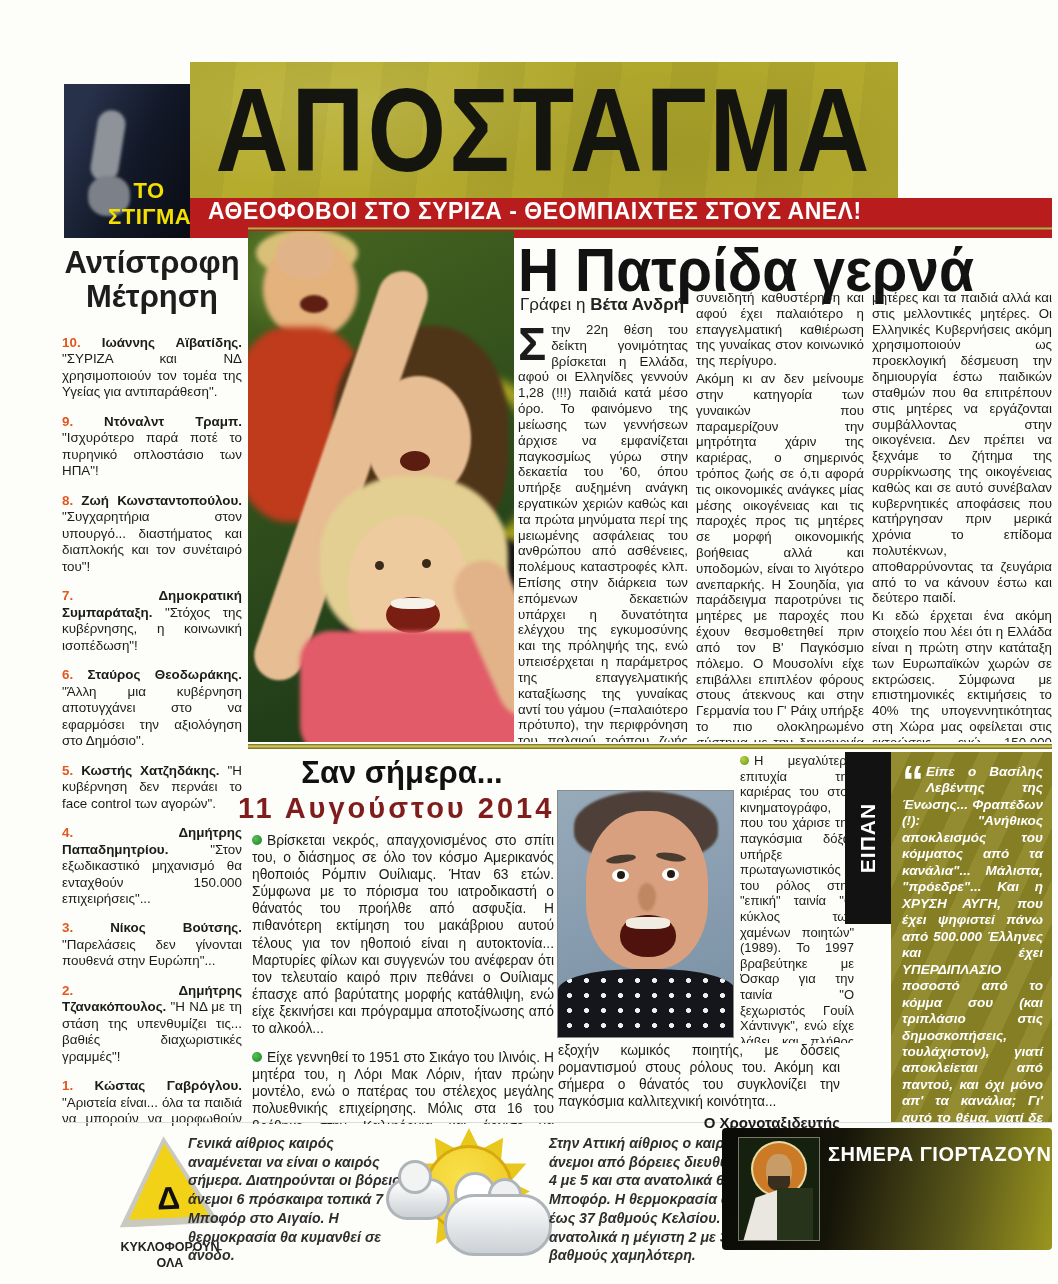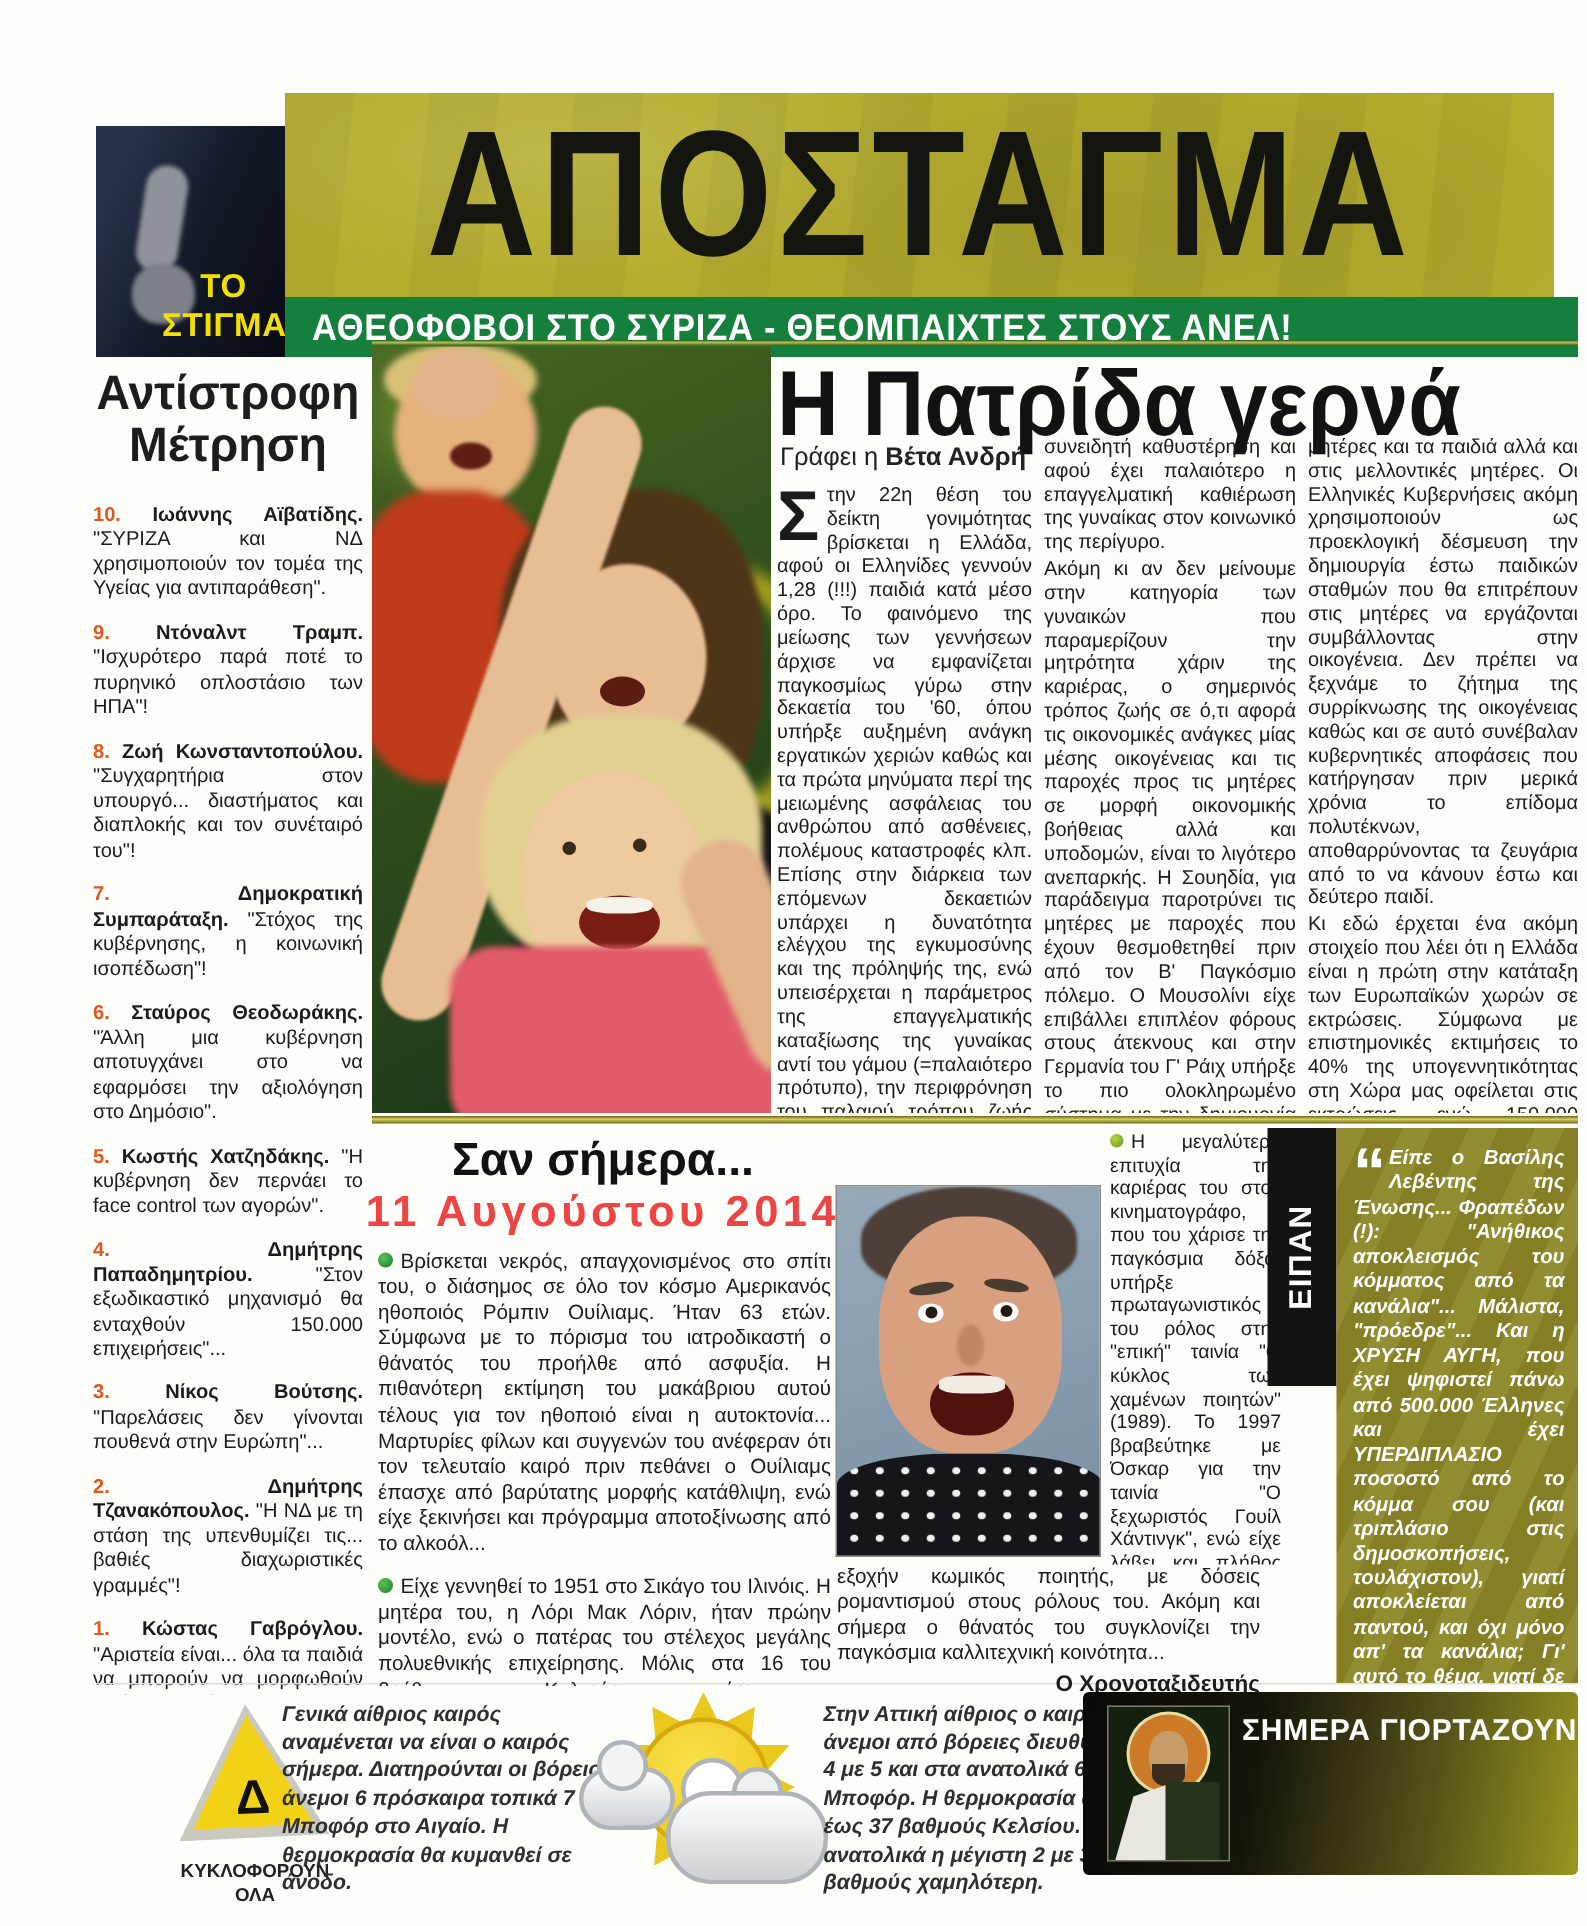--- a/index.html
+++ b/index.html
@@ -1,30 +1,30 @@
 <!DOCTYPE html>
 <html><head>
 <meta charset="utf-8">
 <style>
   * { margin:0; padding:0; box-sizing:border-box; }
   body { background:#e8e8e6; font-family:"Liberation Sans","DejaVu Sans",sans-serif; }
   .page { position:relative; width:1058px; height:1284px; background:#fdfdfa; margin:0 auto; overflow:hidden; color:#1b1b1b; }
 
   
-  .masthead-band { position:absolute; left:190px; top:62px; width:846px; height:136px;
+  .masthead-band { position:absolute; left:190px; top:62px; width:708px; height:136px;
     background-color:#b5ac2e;
     background-image:
       radial-gradient(ellipse 260px 90px at 22% 30%, rgba(255,255,225,.14), transparent),
       radial-gradient(ellipse 320px 130px at 68% 65%, rgba(55,55,8,.12), transparent),
       repeating-linear-gradient(96deg, rgba(0,0,0,.045) 0 46px, transparent 46px 96px);
     display:flex; align-items:center; justify-content:center; }
   .masthead-title { font-size:101px; font-weight:900; color:#15150f; line-height:1;
     transform:scaleY(1.18); letter-spacing:3px; }
   .subtitle-bar { position:absolute; left:190px; top:198px; width:862px; height:40px;
-    background:#15803d; display:flex; align-items:center; padding-left:18px; }
+    background:#b91c1c; display:flex; padding-left:18px; }
   .subtitle-text { color:#fff; font-size:23px; font-weight:900; letter-spacing:.5px;
     transform:scaleY(1.08); transform-origin:left center; }
   .stigma { position:absolute; left:64px; top:84px; width:126px; height:154px;
     background:linear-gradient(115deg,#27314a 15%,#121827 55%,#090c13); overflow:hidden; }
   .st-arm { position:absolute; left:30px; top:26px; width:28px; height:72px; background:#8e9299;
     border-radius:14px; transform:rotate(9deg); filter:blur(1.5px); }
   .st-fist { position:absolute; left:24px; top:92px; width:42px; height:40px; background:#7c8088;
     border-radius:45%; filter:blur(1.5px); }
   .stigma-label { position:absolute; left:0; right:0; bottom:8px; text-align:center;
     color:#f4e000; font-weight:900; font-size:22px; letter-spacing:.5px;margin-left:44px; }
@@ -82,22 +82,22 @@
   .col { position:absolute; font-size:13.3px; line-height:1.19; text-align:justify; overflow:hidden; }
   .col p + p { margin-top:2px; }
   .col1 { left:518px; top:322px; width:170px; height:420px; }
   .col2 { left:696px; top:290px; width:168px; height:452px; }
   .col3 { left:872px; top:290px; width:180px; height:452px; }
   .dropcap { float:left; font-size:47px; font-weight:900; line-height:.82; margin:3px 5px 0 0; }
 
   
   .ss-head1 { position:absolute; left:252px; top:755px; width:300px; text-align:center;
     font-size:31px; font-weight:900; color:#111; }
-  .ss-head2 { position:absolute; left:238px; top:792px; width:328px; text-align:center;
-    font-size:29px; font-weight:900; color:#ef4444; letter-spacing:3px; white-space:nowrap; }
+  .ss-head2 { position:absolute; left:238px; top:792px; width:328px; text-align:left;
+    font-size:29px; font-weight:900; color:#7f1d1d; letter-spacing:3px; white-space:nowrap; }
   .ss-left { position:absolute; left:252px; top:832px; width:302px; height:292px;
     font-size:13.8px; line-height:1.24; text-align:justify; overflow:hidden; }
   .ss-left p { margin:0 0 12px 0; }
   .bullet { display:inline-block; width:10px; height:10px; border-radius:50%;
     background:radial-gradient(circle at 35% 35%, #55c251, #1d7a2c); margin-right:5px; }
   .bullet.sm { width:9px; height:9px; background:radial-gradient(circle at 35% 35%, #b9d23c, #5f9422); }
   .photo-rw { position:absolute; left:557px; top:790px; width:177px; height:248px; overflow:hidden;
     background:linear-gradient(165deg,#97aaba,#8197aa 70%,#778c9f); border:1px solid #8a8a8a; }
   .photo-rw div { position:absolute; }
   .rw-hair { left:16px; top:0; width:144px; height:70px; background:#4e4038; border-radius:50% 50% 40% 40%; filter:blur(1px); }

